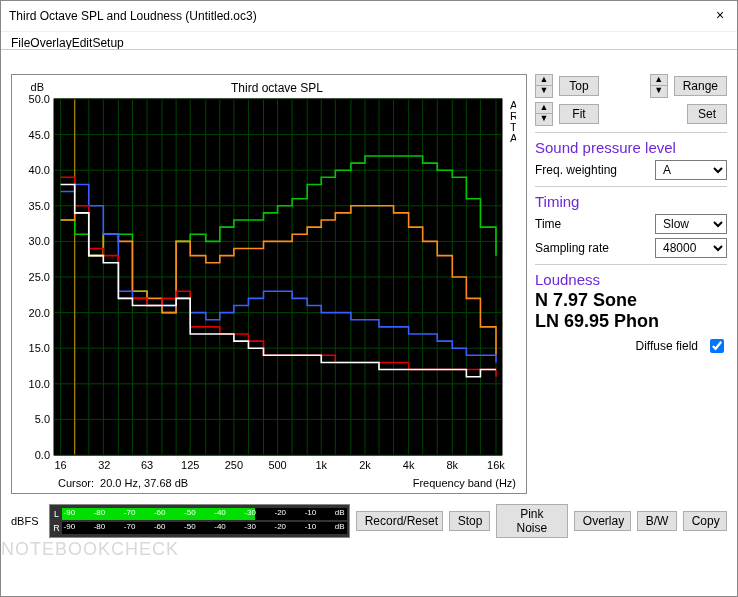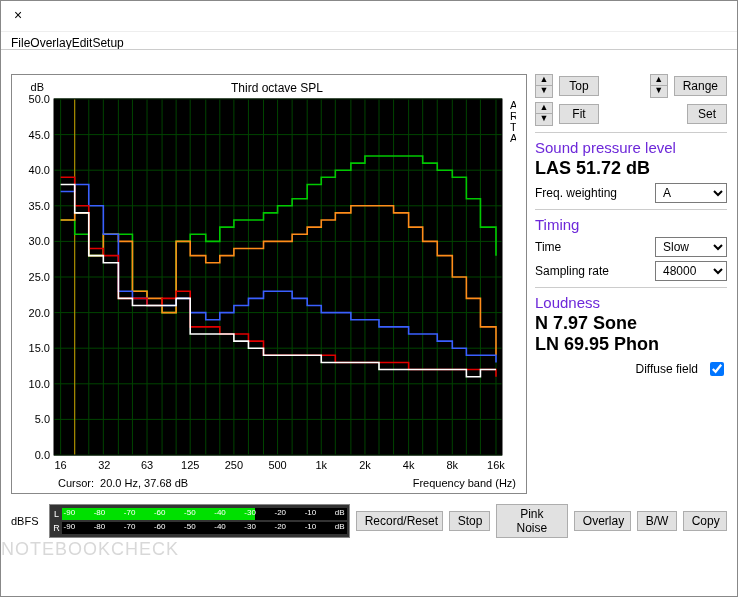--- a/index.html
+++ b/index.html
@@ -44,20 +44,21 @@
   .meter-bar { position: relative; flex: 1; height: 12px; background: #000; }
   .meter-fill { position: absolute; left: 0; top: 0; bottom: 0; background: #00e000; }
   .meter-ticks { position: absolute; left: 0; right: 0; top: 0; bottom: 0; color: #fff; font-size: 8px; display: flex; justify-content: space-between; padding: 0 2px; pointer-events: none; }
   .watermark { position: absolute; left: 0; right: 0; bottom: 36px; text-align: left; font-size: 18px; font-weight: 400; letter-spacing: 1px; color: rgba(100,100,100,0.25); font-family: Arial, sans-serif; pointer-events: none; }
 </style>
 </head>
 <body>
 
 <div class="window">
   <div class="titlebar">
+    <span class="title">Third Octave SPL and Loudness (Untitled.oc3)</span>
     <span class="close">×</span>
   </div>
   <div class="menubar">
     <span>File</span>
     <span>Overlay</span>
     <span>Edit</span>
     <span>Setup</span>
   </div>
 
   <div class="content">
@@ -186,21 +187,20 @@
             <div class="btn">Fit</div>
           </div>
           <div class="ctrl-row">
             <div style="width:18px;"></div>
             <div class="btn">Set</div>
           </div>
         </div>
 
         <div class="sect">
           <div class="sect-label">Sound pressure level</div>
-          <div class="big-val">LAS 51.72 dB</div>
           <div class="field-row">
             <span class="lbl">Freq. weighting</span>
             <select><option>A</option></select>
           </div>
         </div>
 
         <div class="sect">
           <div class="sect-label">Timing</div>
           <div class="field-row">
             <span class="lbl">Time</span>

